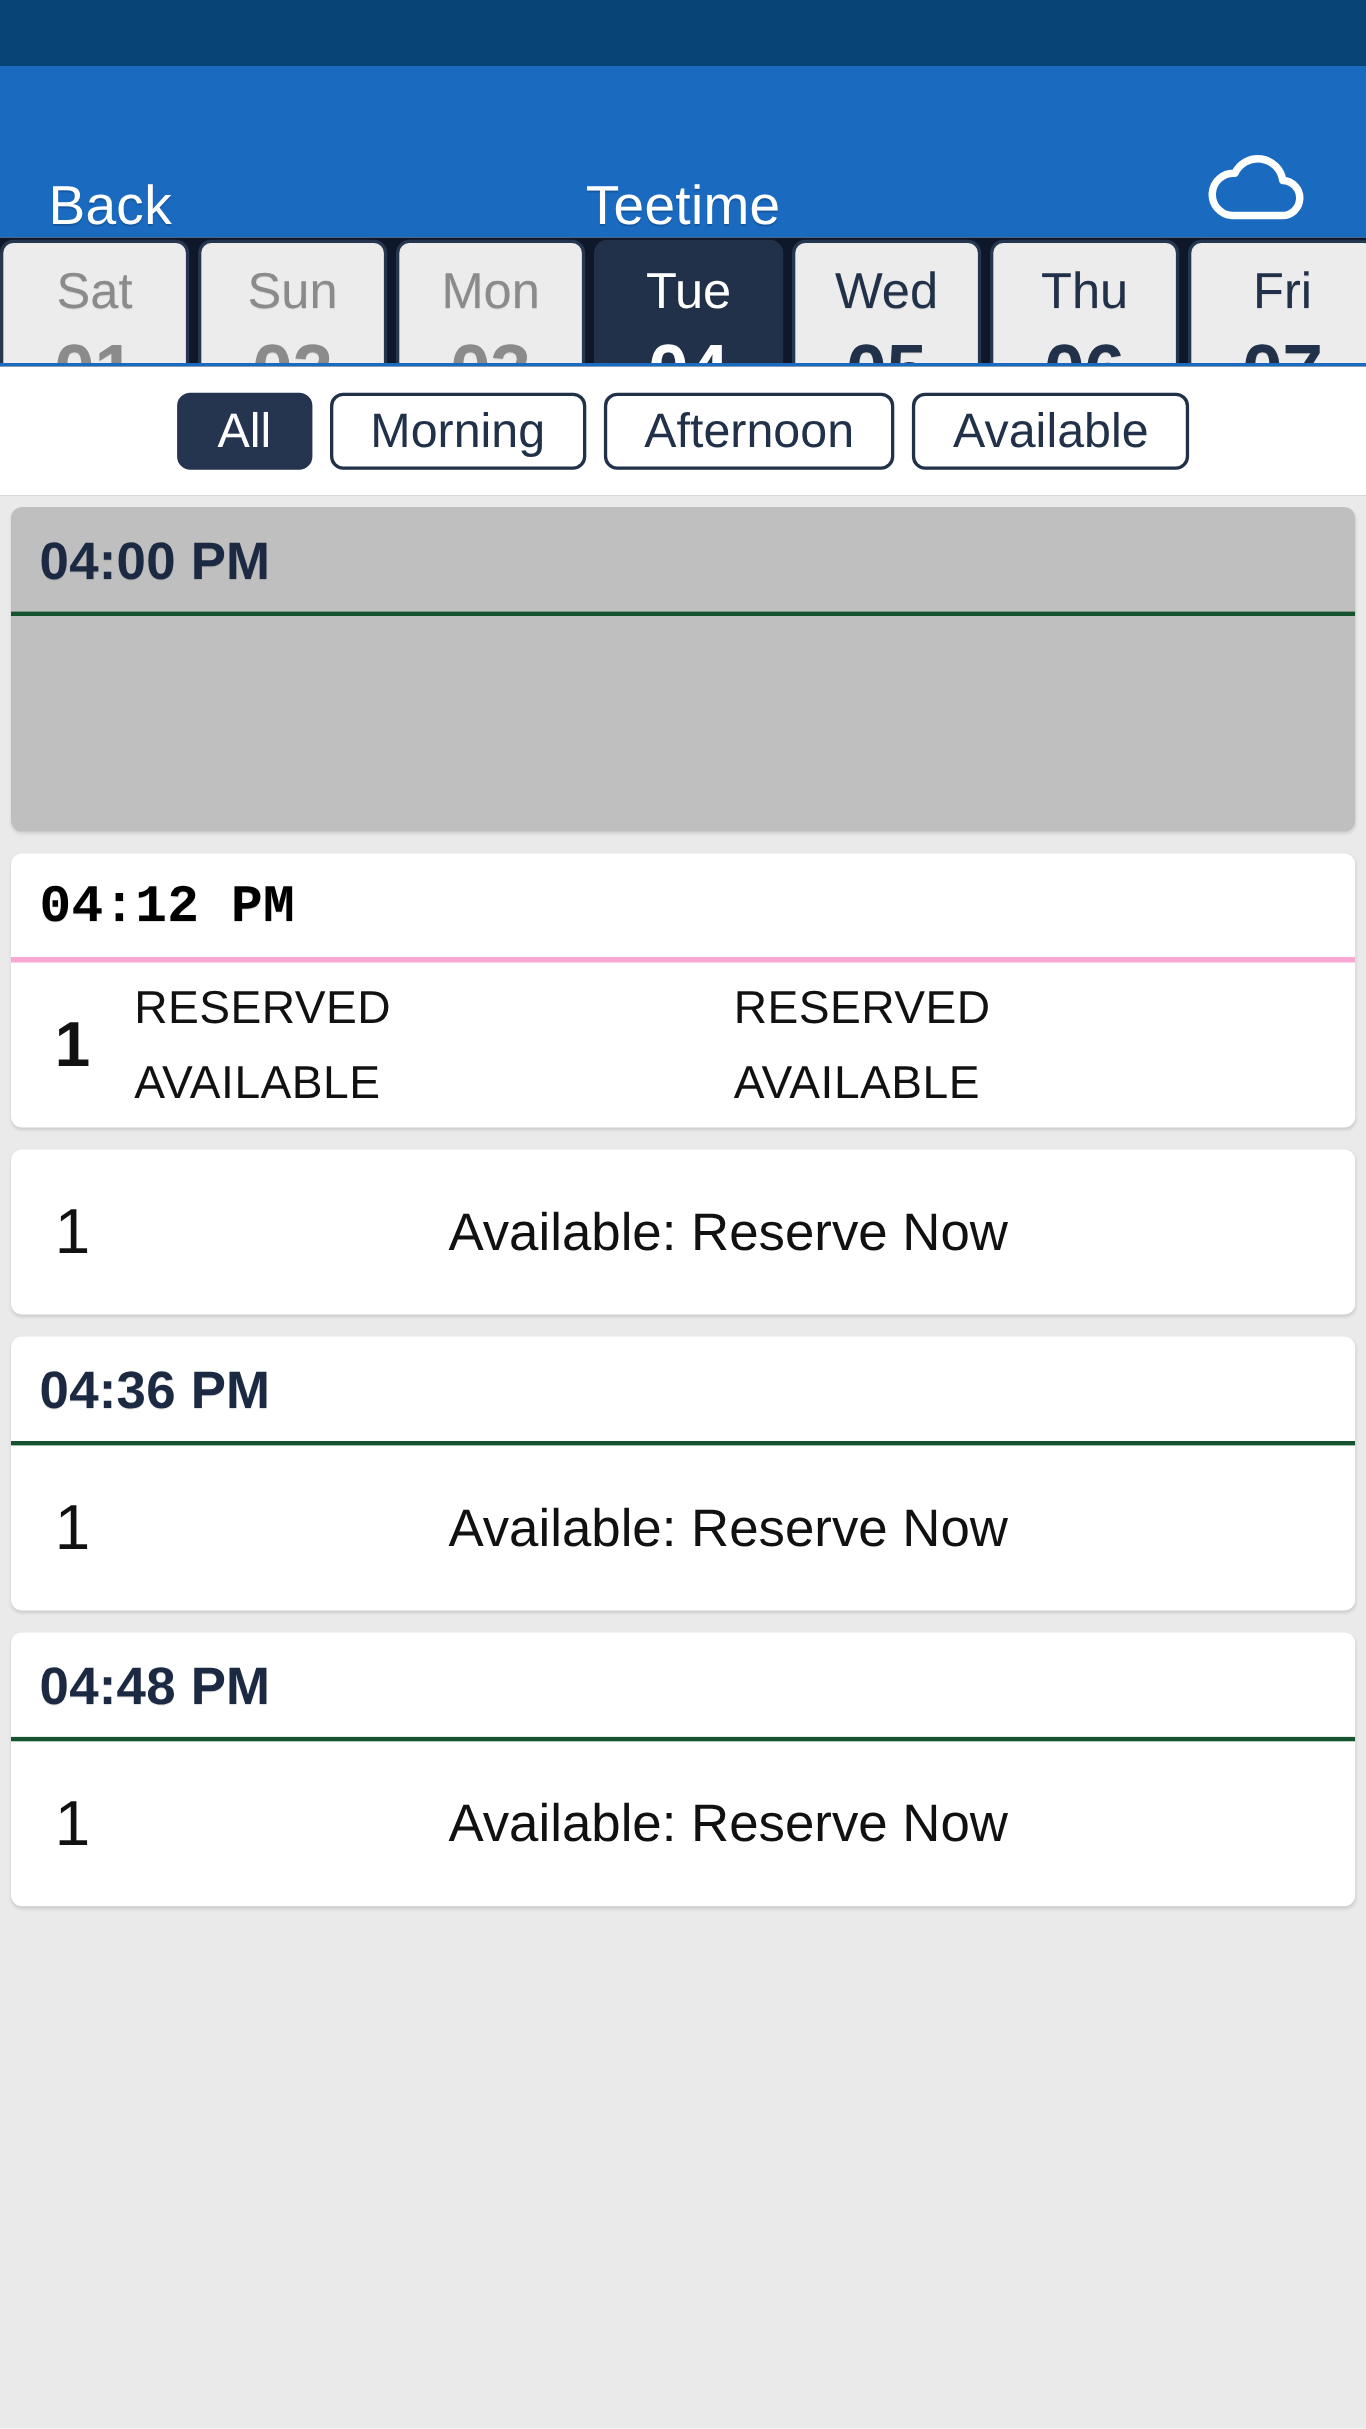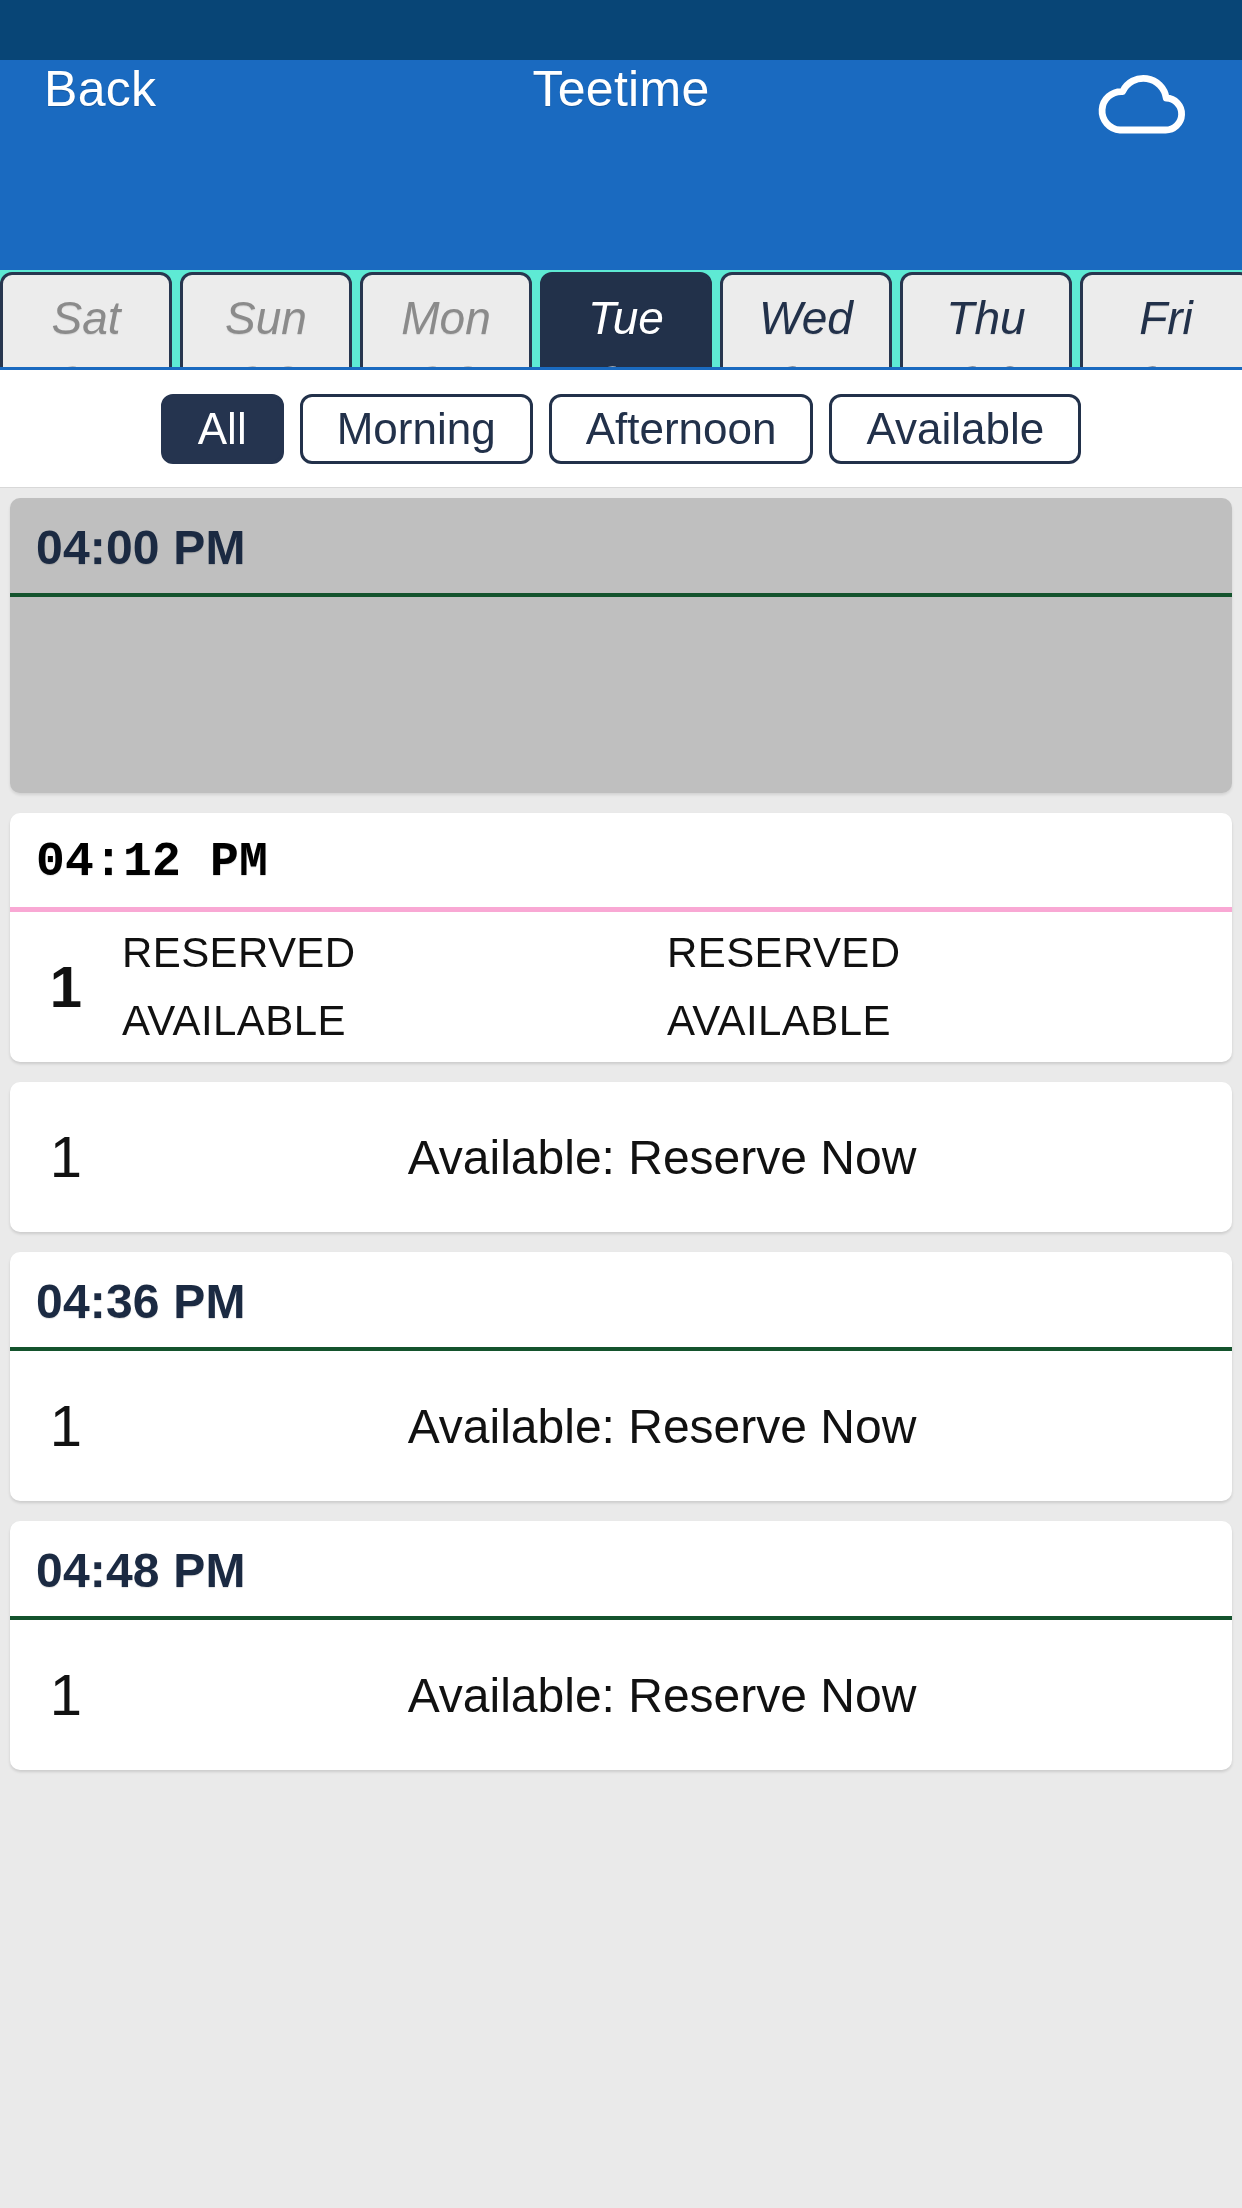--- a/index.html
+++ b/index.html
@@ -22,25 +22,25 @@
 
   
   .status-bar {
     height: 60px;
     background: #084576;
     width: 100%;
   }
 
   
   .navbar {
-    height: 210px;
+    height: 156px;
     background: #1a6ac0;
     position: relative;
     display: flex;
-    align-items: flex-start;
+    align-items: flex-end;
     padding: 0 44px;
   }
   .nav-back {
     color: #ffffff;
     font-size: 50px;
     font-weight: 400;
     letter-spacing: 0.3px;
     z-index: 2;
     text-shadow: 0 1px 1px rgba(0,0,0,.18);
   }
@@ -60,26 +60,25 @@
     z-index: 2;
     display: flex;
     align-items: center;
     justify-content: center;
     width: 110px;
     height: 90px;
   }
 
   
   .date-strip-wrap {
-    height: 100px;
-    background: #5eead4;
+    height: 117px;
+    background: #0f172a;
     border-bottom: 3px solid #1a6ac0;
     overflow: hidden;
     position: relative;
-    font-style: italic;
   }
   .date-strip {
     display: flex;
     gap: 8px;
     padding: 0 0 0 0;
     height: 320px;            
     margin-top: 2px;
   }
   .date-card {
     flex: 0 0 172px;

